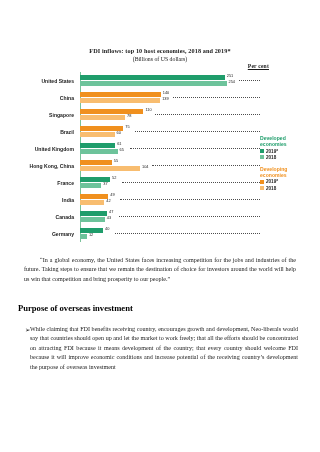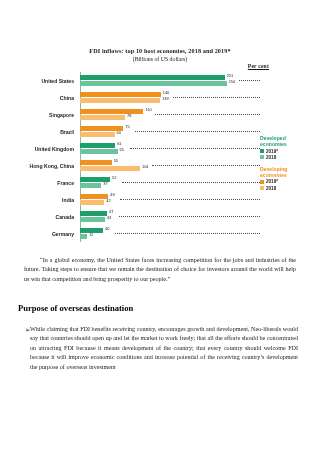--- a/index.html
+++ b/index.html
@@ -371,20 +371,20 @@
             <span class="lbl">2018</span>
           </div>
         </div>
 
       </div>
     </div>
   </div>
 
   <p class="quote">“In a global economy, the United States faces increasing competition for the jobs and industries of the future. Taking steps to ensure that we remain the destination of choice for investors around the world will help us win that competition and bring prosperity to our people.”</p>
 
-  <div class="section-head">Purpose of overseas destination</div>
+  <div class="section-head">Purpose of overseas investment</div>
 
   <div class="bullet-row">
     <div class="bullet-mark">➢</div>
     <div class="bullet-text">While claiming that FDI benefits receiving country, encourages growth and development, Neo-liberals would say that countries should open up and let the market to work freely; that all the efforts should be concentrated on attracting FDI because it means development of the country; that every country should welcome FDI because it will  improve economic conditions and increase potential of the receiving country’s development the purpose of overseas investment</div>
   </div>
 
 </div>
 
 </body></html>

